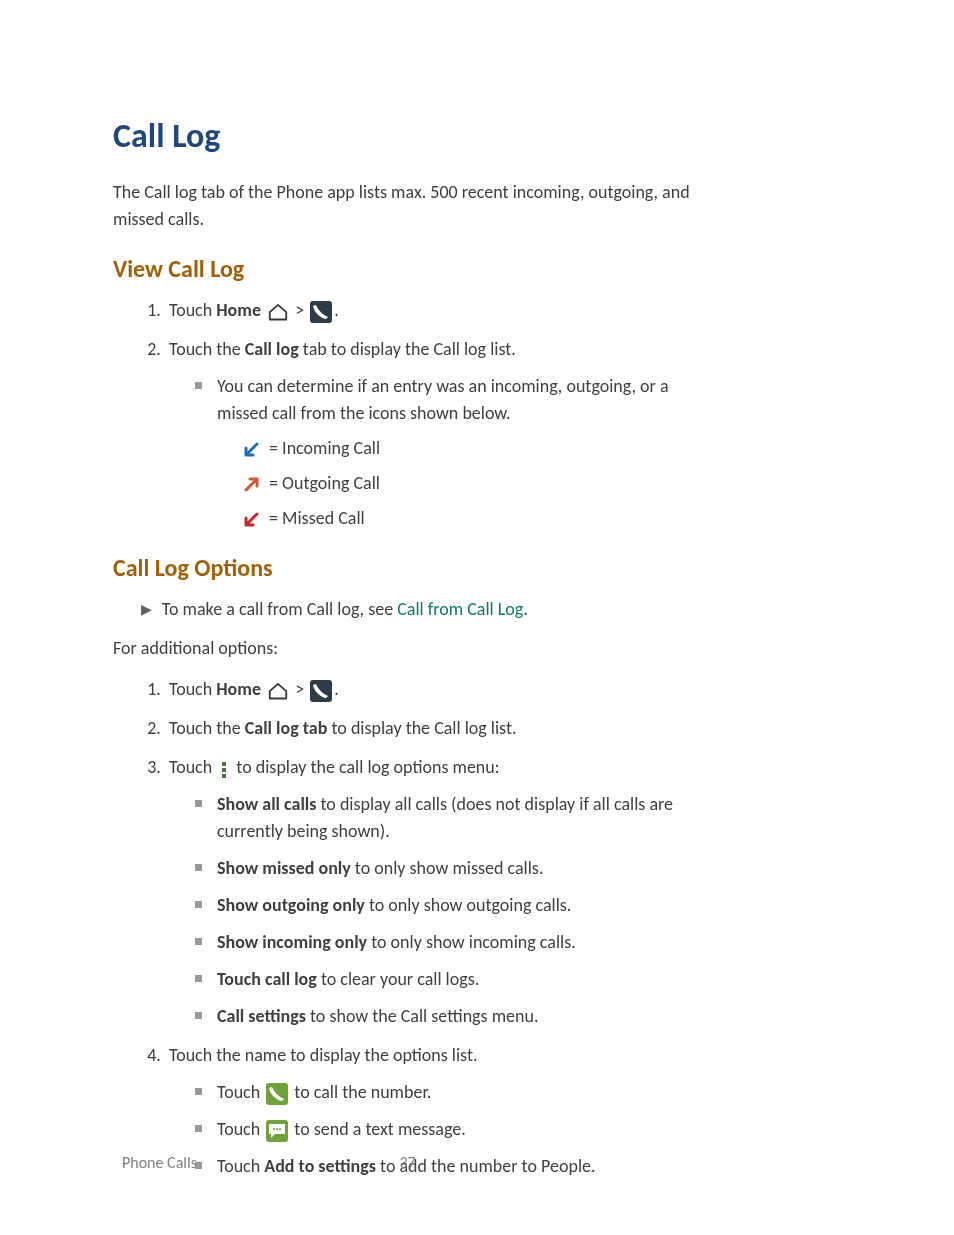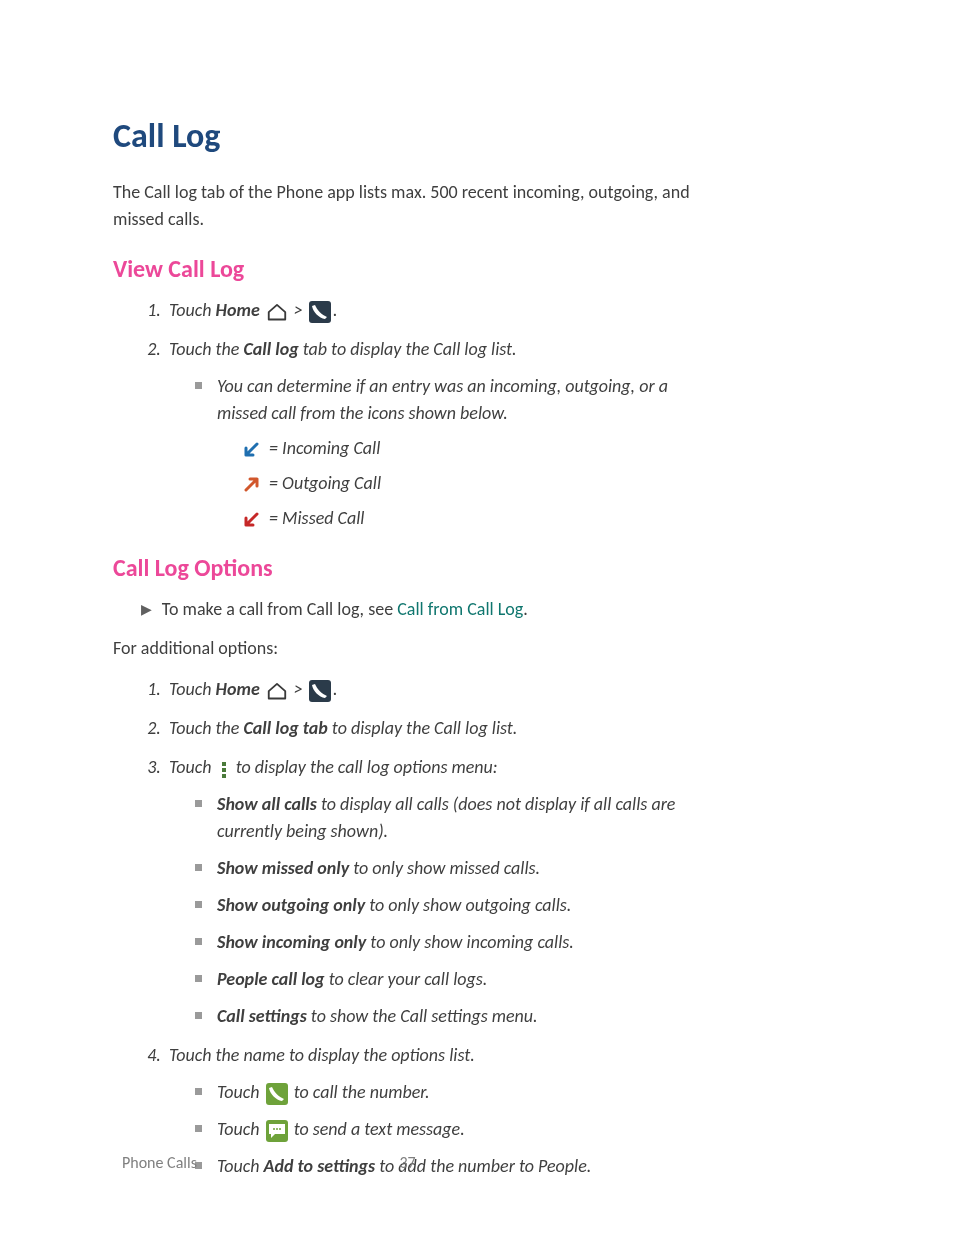--- a/index.html
+++ b/index.html
@@ -19,37 +19,36 @@
     line-height: 1.5;
     position: relative;
   }
   h1.title {
     color: #1f497d;
     font-size: 34px;
     font-weight: 700;
     margin: 0 0 18px 0;
   }
   h2.subtitle {
-    color: #ec4899;
+    color: #a16207;
     font-size: 24px;
     font-weight: 700;
     margin: 18px 0 10px 0;
   }
   p.body {
     margin: 0 0 14px 0;
   }
   a.link {
     color: #0f766e;
     text-decoration: none;
   }
   ol.steps {
     list-style: decimal;
     margin: 0 0 8px 0;
     padding-left: 52px;
-    font-style: italic;
   }
   ol.steps > li {
     padding-left: 4px;
     margin-bottom: 12px;
   }
   ul.sub {
     list-style: none;
     margin: 10px 0 0 0;
     padding-left: 24px;
   }
@@ -228,21 +227,21 @@
             <rect x="4" y="7" width="4" height="4" fill="#4a7a3a"></rect>
             <rect x="4" y="13" width="4" height="4" fill="#4a7a3a"></rect>
           </svg>
       </span>
       <span> to display the call log options menu:</span>
       <ul class="sub">
         <li><span class="bold">Show all calls</span><span> to display all calls (does not display if all calls are currently being shown).</span></li>
         <li><span class="bold">Show missed only</span><span> to only show missed calls.</span></li>
         <li><span class="bold">Show outgoing only</span><span> to only show outgoing calls.</span></li>
         <li><span class="bold">Show incoming only</span><span> to only show incoming calls.</span></li>
-        <li><span class="bold">People call log</span><span> to clear your call logs.</span></li>
+        <li><span class="bold">Touch call log</span><span> to clear your call logs.</span></li>
         <li><span class="bold">Call settings</span><span> to show the Call settings menu.</span></li>
       </ul>
     </li>
     <li>
       <span>Touch the name to display the options list.</span>
       <ul class="sub">
         <li>
           <span>Touch </span>
           <span class="app-icon app-call">
             <svg viewBox="0 0 22 22">

